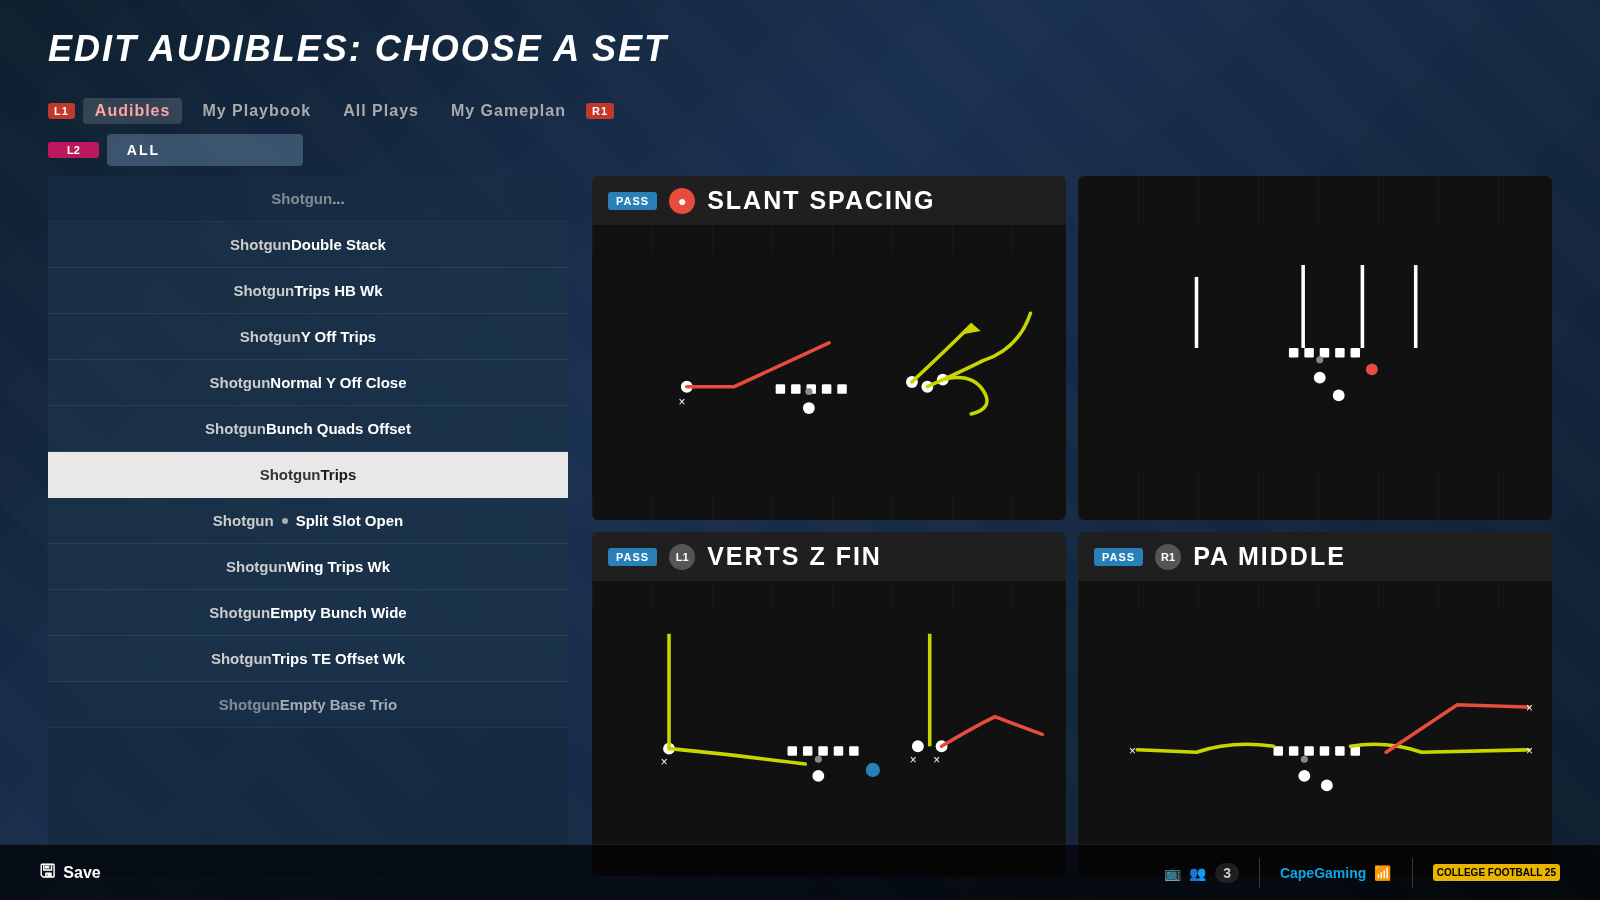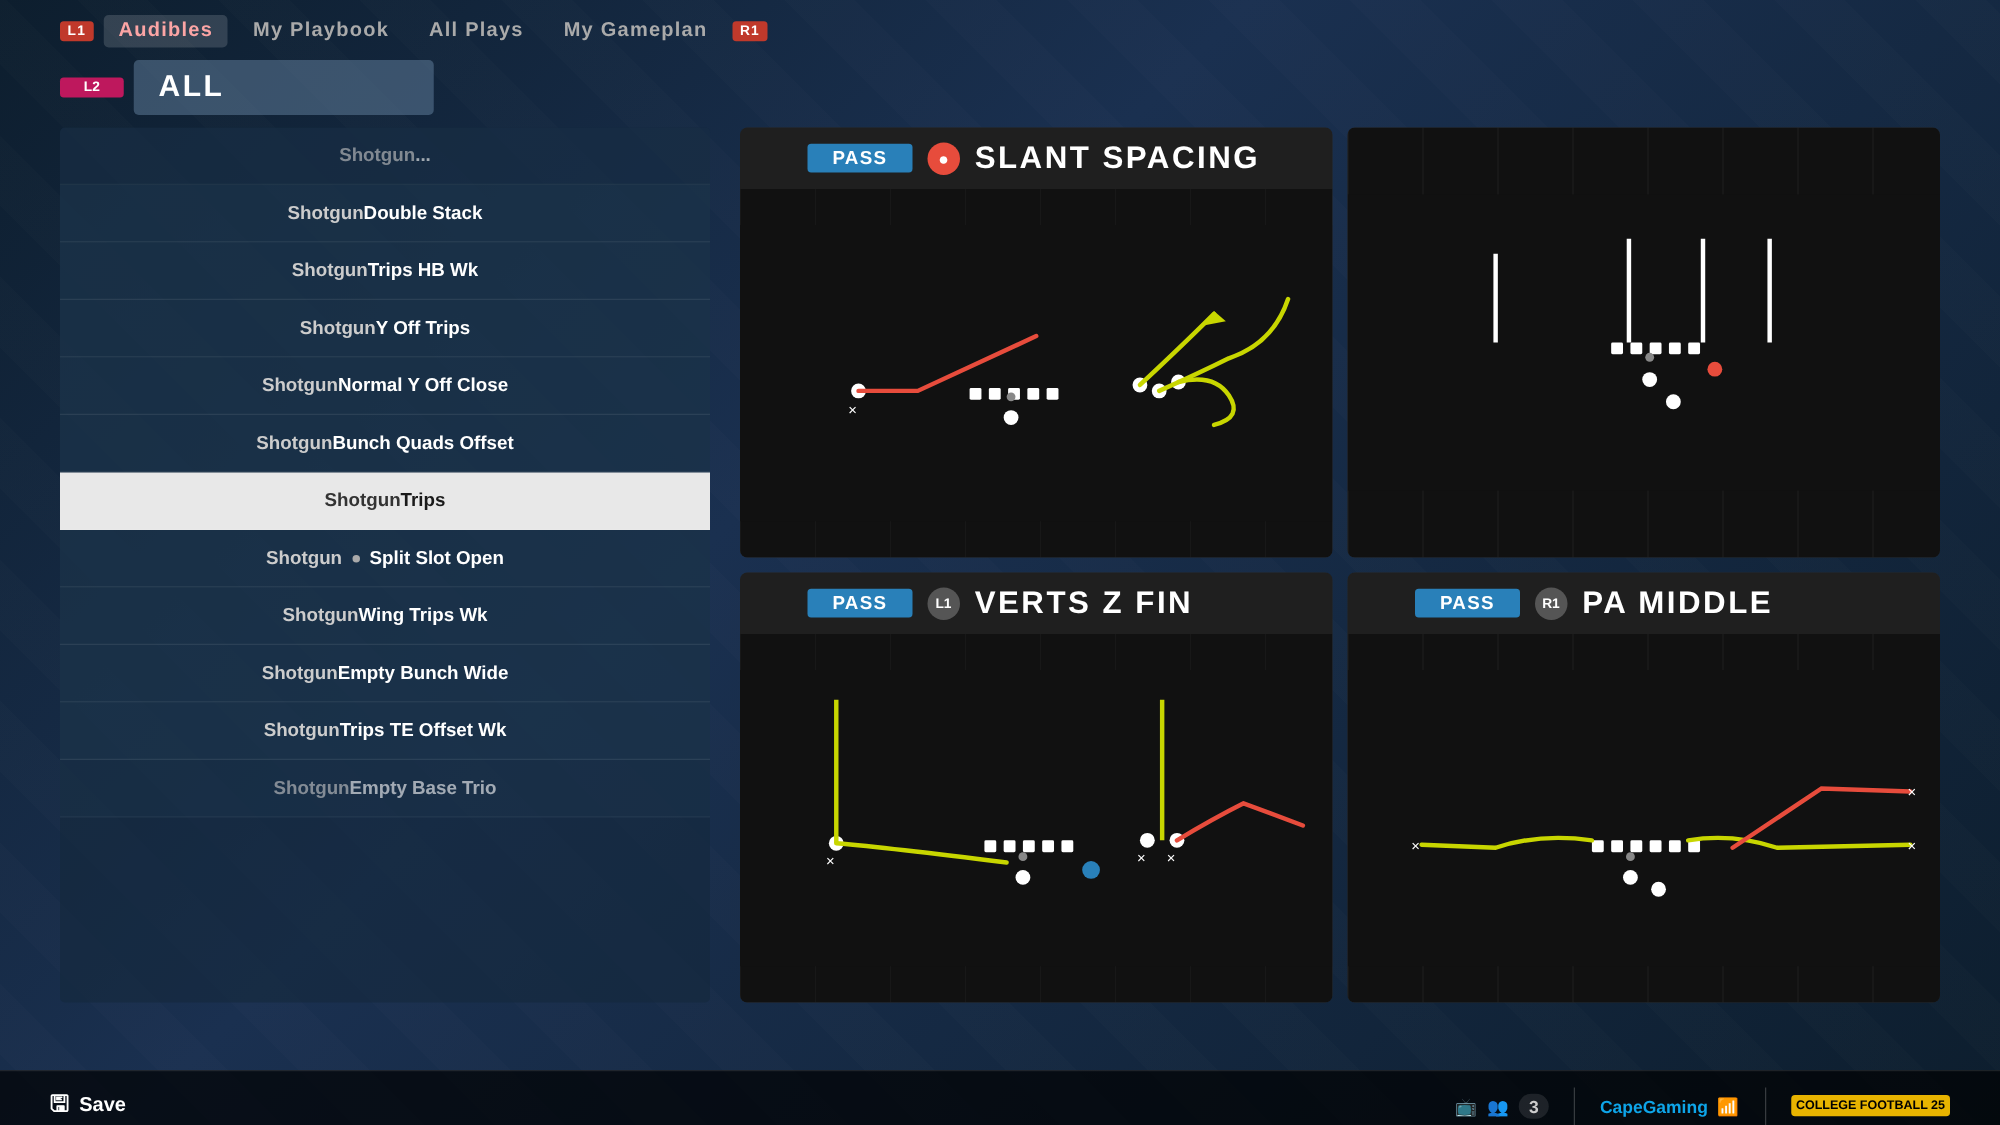--- a/index.html
+++ b/index.html
@@ -98,25 +98,25 @@
       background: #be185d;
       color: #fff;
       font-size: 11px;
       font-weight: 900;
       padding: 2px 19px;
       border-radius: 3px;
     }
     .filter-dropdown {
       background: rgba(100,130,160,0.5);
       color: #fff;
-      font-size: 24px;
+      font-size: 14px;
       font-weight: 700;
       padding: 8px 20px;
       border-radius: 4px;
-      width: 240px;
+      width: 196px;
       letter-spacing: 2px;
     }
 
     
     .main-layout {
       display: flex;
       gap: 24px;
       padding: 0 48px;
       height: calc(900px - 200px);
     }
@@ -197,26 +197,25 @@
     .play-card-header {
       display: flex;
       align-items: center;
       gap: 12px;
       padding: 10px 16px;
       background: rgba(30,30,30,0.9);
       z-index: 2;
       position: relative;
     }
     .play-type-badge {
-      font-size: 15px;
+      font-size: 11px;
       font-weight: 900;
-      padding: 3px 20px;
+      padding: 3px 8px;
       border-radius: 3px;
       letter-spacing: 1px;
-      margin-left: 38px;
     }
     .play-type-badge.pass {
       background: #2980b9;
     }
     .play-type-badge.run {
       background: #c0392b;
     }
     .play-button-badge {
       width: 26px;
       height: 26px;
@@ -331,20 +330,23 @@
       padding: 3px 4px;
       border-radius: 3px;
     }
   </style>
 </head>
 <body>
 
 <div class="bg"></div>
 <div class="content">
 
+  <div class="header">
+    <div class="page-title">EDIT AUDIBLES: CHOOSE A SET</div>
+  </div>
 
   <div class="nav-tabs">
     <span class="nav-badge">L1</span>
     <div class="nav-tab active">Audibles</div>
     <div class="nav-tab">My Playbook</div>
     <div class="nav-tab">All Plays</div>
     <div class="nav-tab">My Gameplan</div>
     <span class="nav-badge r1">R1</span>
   </div>
 

